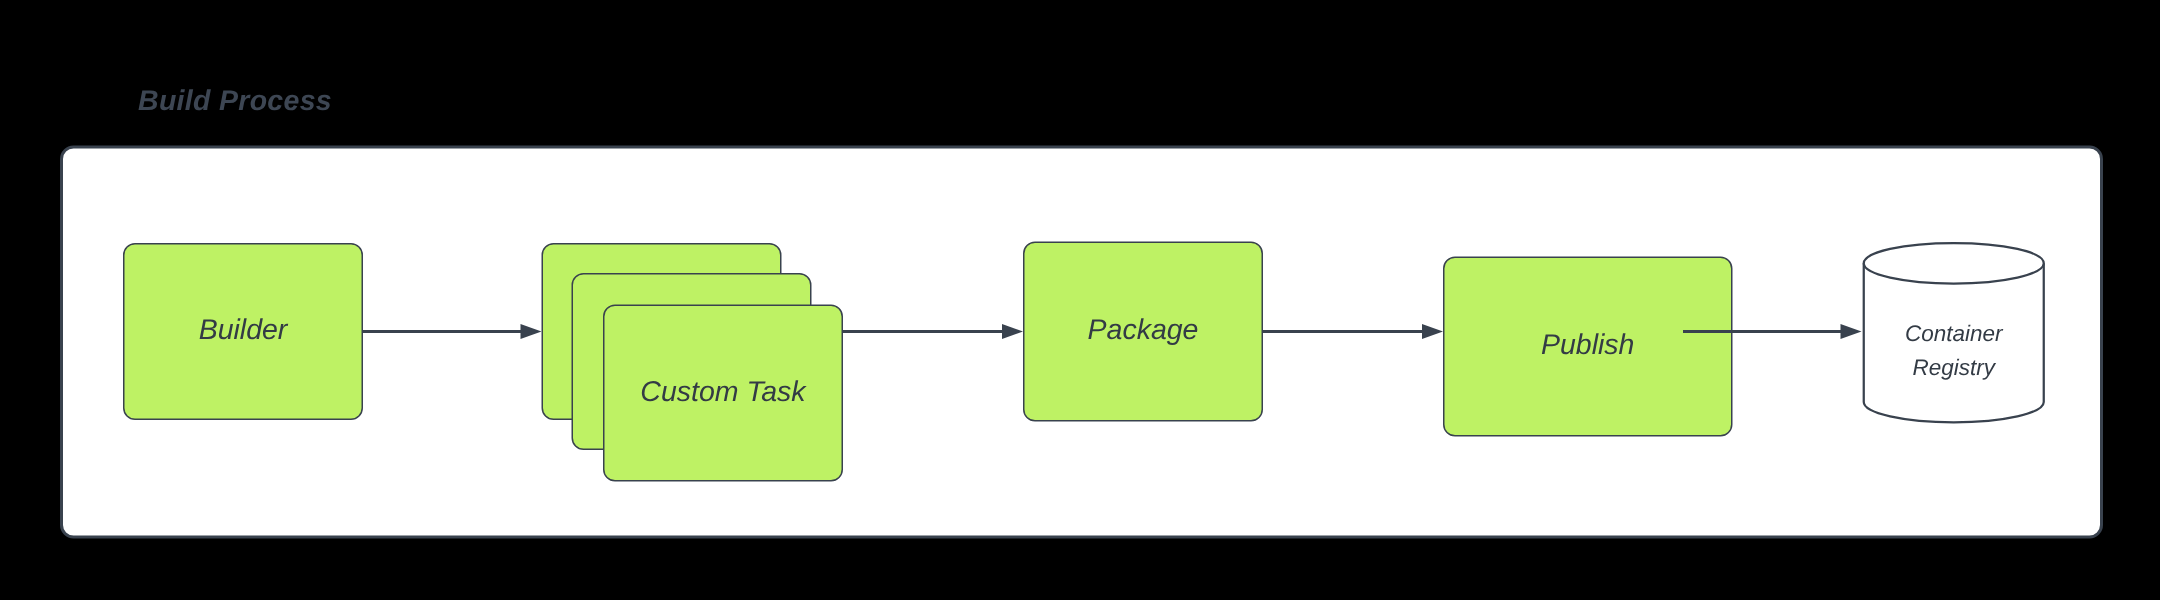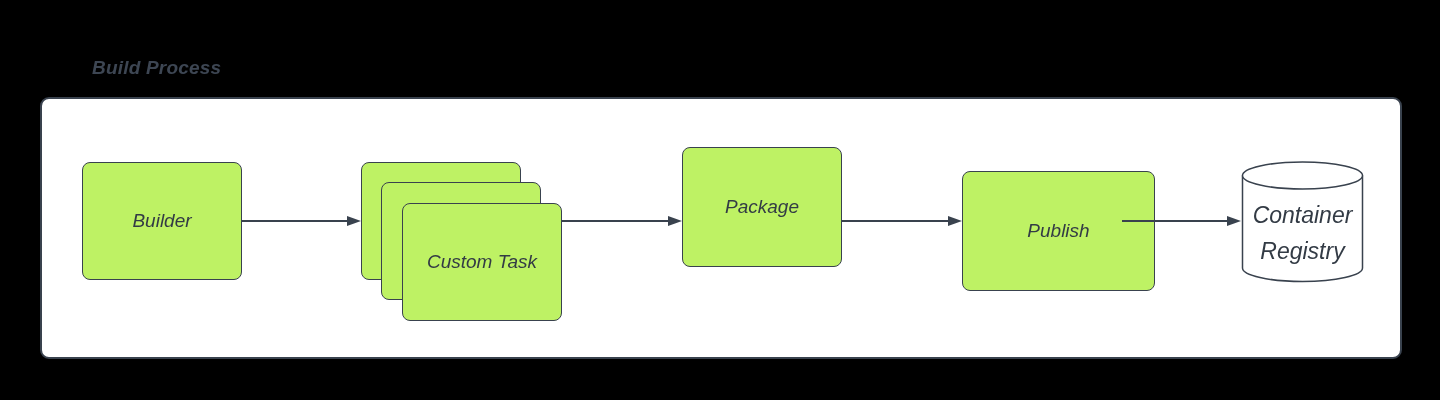--- a/index.html
+++ b/index.html
@@ -39,36 +39,36 @@
     align-items: center;
     justify-content: center;
     font-size: 19px;
     color: #333b45;
     text-align: center;
   }
   .node-builder  { left: 40px;  top: 63px;  width: 160px; height: 118px; }
   .stack-back    { left: 319px; top: 63px;  width: 160px; height: 118px; }
   .stack-middle  { left: 339px; top: 83px;  width: 160px; height: 118px; }
   .stack-front   { left: 360px; top: 104px; width: 160px; height: 118px; }
-  .node-package  { left: 640px; top: 48px;  width: 160px; height: 120px; }
+  .node-package  { left: 640px; top: 62px;  width: 160px; height: 120px; }
   .node-publish  { left: 920px; top: 72px;  width: 193px; height: 120px; }
 
   .cylinder {
     position: absolute;
     left: 1199px; top: 62px;
     width: 123px; height: 122px;
   }
   .cylinder svg { display: block; }
   .cylinder-label {
     position: absolute;
     left: 0; right: 0; top: 24px; bottom: 0;
     display: flex;
     align-items: center;
     justify-content: center;
-    font-size: 23px;
+    font-size: 15px;
     line-height: 1.55;
     color: #333b45;
     text-align: center;
   }
   .cylinder-label span { display: inline-block; width: 112px; }
 
   .arrow-line {
     position: absolute;
     top: 121px;
     height: 2px;

